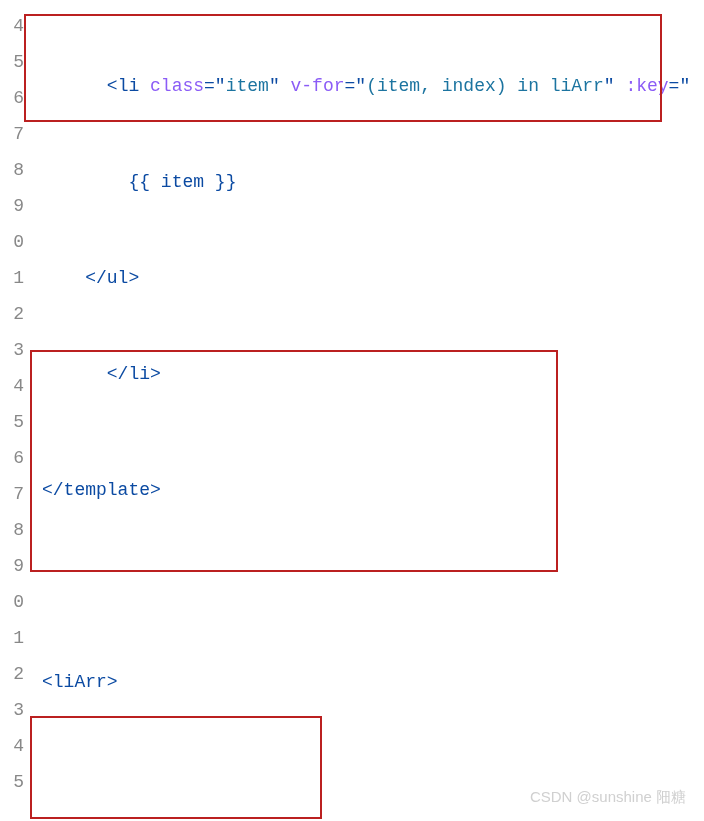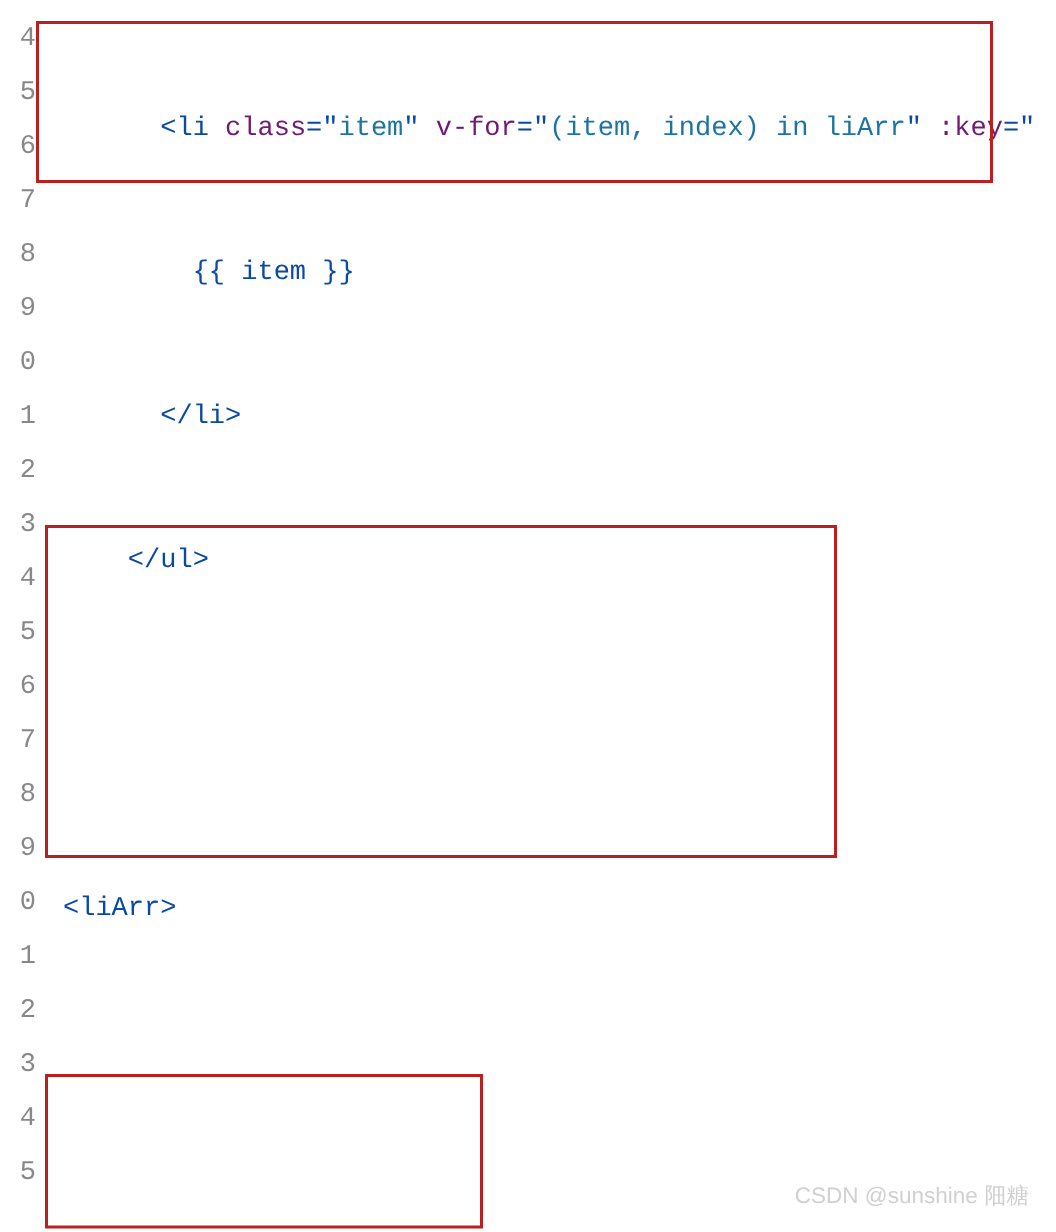--- a/index.html
+++ b/index.html
@@ -37,21 +37,21 @@
     padding-left: 12px;
     position: relative;
     white-space: pre;
     overflow: hidden;
   }
   .line {
     height: 36px;
     line-height: 36px;
   }
   .c-blue { color: #0b4aa2; }
-  .c-red  { color: #701a75; text-align: center; }
+  .c-red  { color: #8b5cf6; text-align: center; }
   .c-str { color: #1c74a0; }
   .c-norm { color: #333; }
   .rect {
     position: absolute;
     border: 2px solid #bb2020;
     pointer-events: none;
   }
   .watermark {
     position: absolute;
     right: 18px;
@@ -90,25 +90,26 @@
     <div>3</div>
     <div>4</div>
     <div>5</div>
   </div>
   <div class="code">
     
     <div class="line"><span class="c-blue">      &lt;</span><span class="c-blue">li</span><span> </span><span class="c-red">class</span><span class="c-blue">="</span><span class="c-str">item</span><span class="c-blue">" </span><span class="c-red">v-for</span><span class="c-blue">="</span><span class="c-str">(item, index) in liArr</span><span class="c-blue">" </span><span class="c-red">:key</span><span class="c-blue">="</span></div>
     
     <div class="line"><span class="c-norm">        </span><span class="c-blue">{{</span><span class="c-blue"> item </span><span class="c-blue">}}</span></div>
     
+    <div class="line"><span class="c-blue">    &lt;/</span><span class="c-blue">ul</span><span class="c-blue">&gt;</span></div>
+    
     <div class="line"><span class="c-blue">      &lt;/</span><span class="c-blue">li</span><span class="c-blue">&gt;</span></div>
     
-    <div class="line"><span class="c-blue">    &lt;/</span><span class="c-blue">ul</span><span class="c-blue">&gt;</span></div>
     
-    
+    <div class="line"><span class="c-blue">&lt;/</span><span class="c-blue">template</span><span class="c-blue">&gt;</span></div>
     
     <div class="line"></div>
     
     <div class="line"><span class="c-blue">&lt;</span><span class="c-blue">liArr</span><span class="c-blue">&gt;</span></div>
     
     
     
     
     
     

